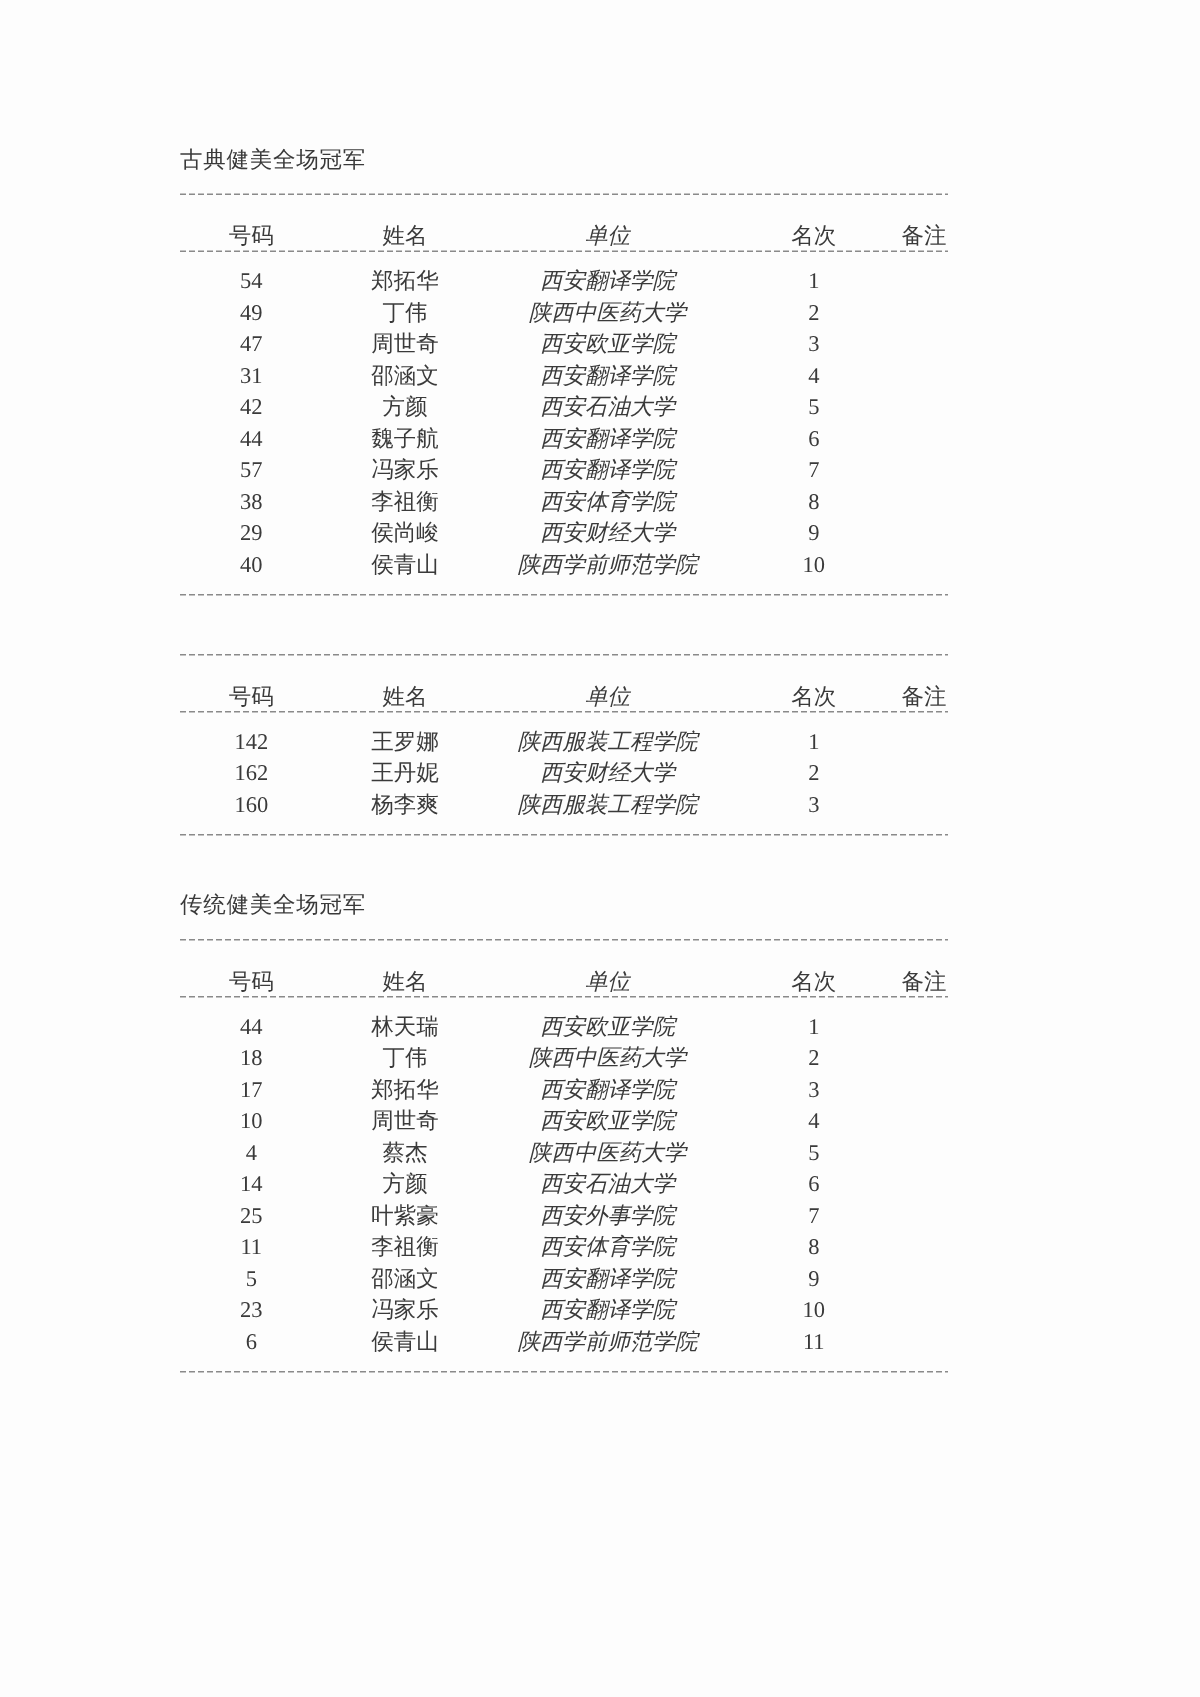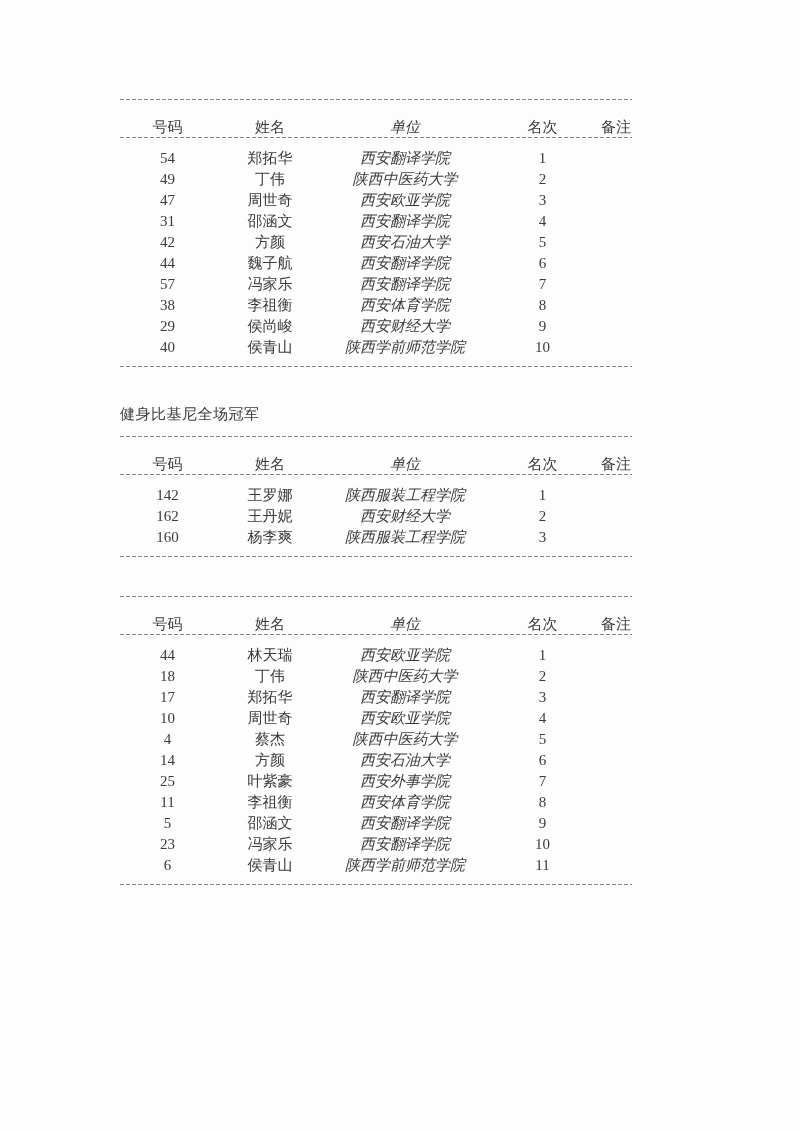--- a/index.html
+++ b/index.html
@@ -48,20 +48,21 @@
   .c3 { width: 160px; font-style: italic; }
   .c4 { width: 115px; }
   .c5 { width: 32px; }
 </style>
 </head>
 <body>
 
 <div class="page">
   <div id="sections-container">
   <section class="section">
+    <div class="section-title">古典健美全场冠军</div>
     <div class="dashed"></div>
     <div class="header-row">
       <div class="col c1">号码</div>
       <div class="col c2">姓名</div>
       <div class="col c3">单位</div>
       <div class="col c4">名次</div>
       <div class="col c5">备注</div>
     </div>
     <div class="dashed"></div>
     <div class="rows">
@@ -142,21 +143,20 @@
     <div class="col c2">侯青山</div>
     <div class="col c3">陕西学前师范学院</div>
     <div class="col c4">10</div>
     <div class="col c5"></div>
   </div>
 </div>
     <div class="dashed"></div>
   </section>
 
   <section class="section">
-    <div class="section-title">健身比基尼全场冠军</div>
     <div class="dashed"></div>
     <div class="header-row">
       <div class="col c1">号码</div>
       <div class="col c2">姓名</div>
       <div class="col c3">单位</div>
       <div class="col c4">名次</div>
       <div class="col c5">备注</div>
     </div>
     <div class="dashed"></div>
     <div class="rows">
@@ -181,20 +181,21 @@
     <div class="col c2">杨李爽</div>
     <div class="col c3">陕西服装工程学院</div>
     <div class="col c4">3</div>
     <div class="col c5"></div>
   </div>
 </div>
     <div class="dashed"></div>
   </section>
 
   <section class="section">
+    <div class="section-title">传统健美全场冠军</div>
     <div class="dashed"></div>
     <div class="header-row">
       <div class="col c1">号码</div>
       <div class="col c2">姓名</div>
       <div class="col c3">单位</div>
       <div class="col c4">名次</div>
       <div class="col c5">备注</div>
     </div>
     <div class="dashed"></div>
     <div class="rows">

